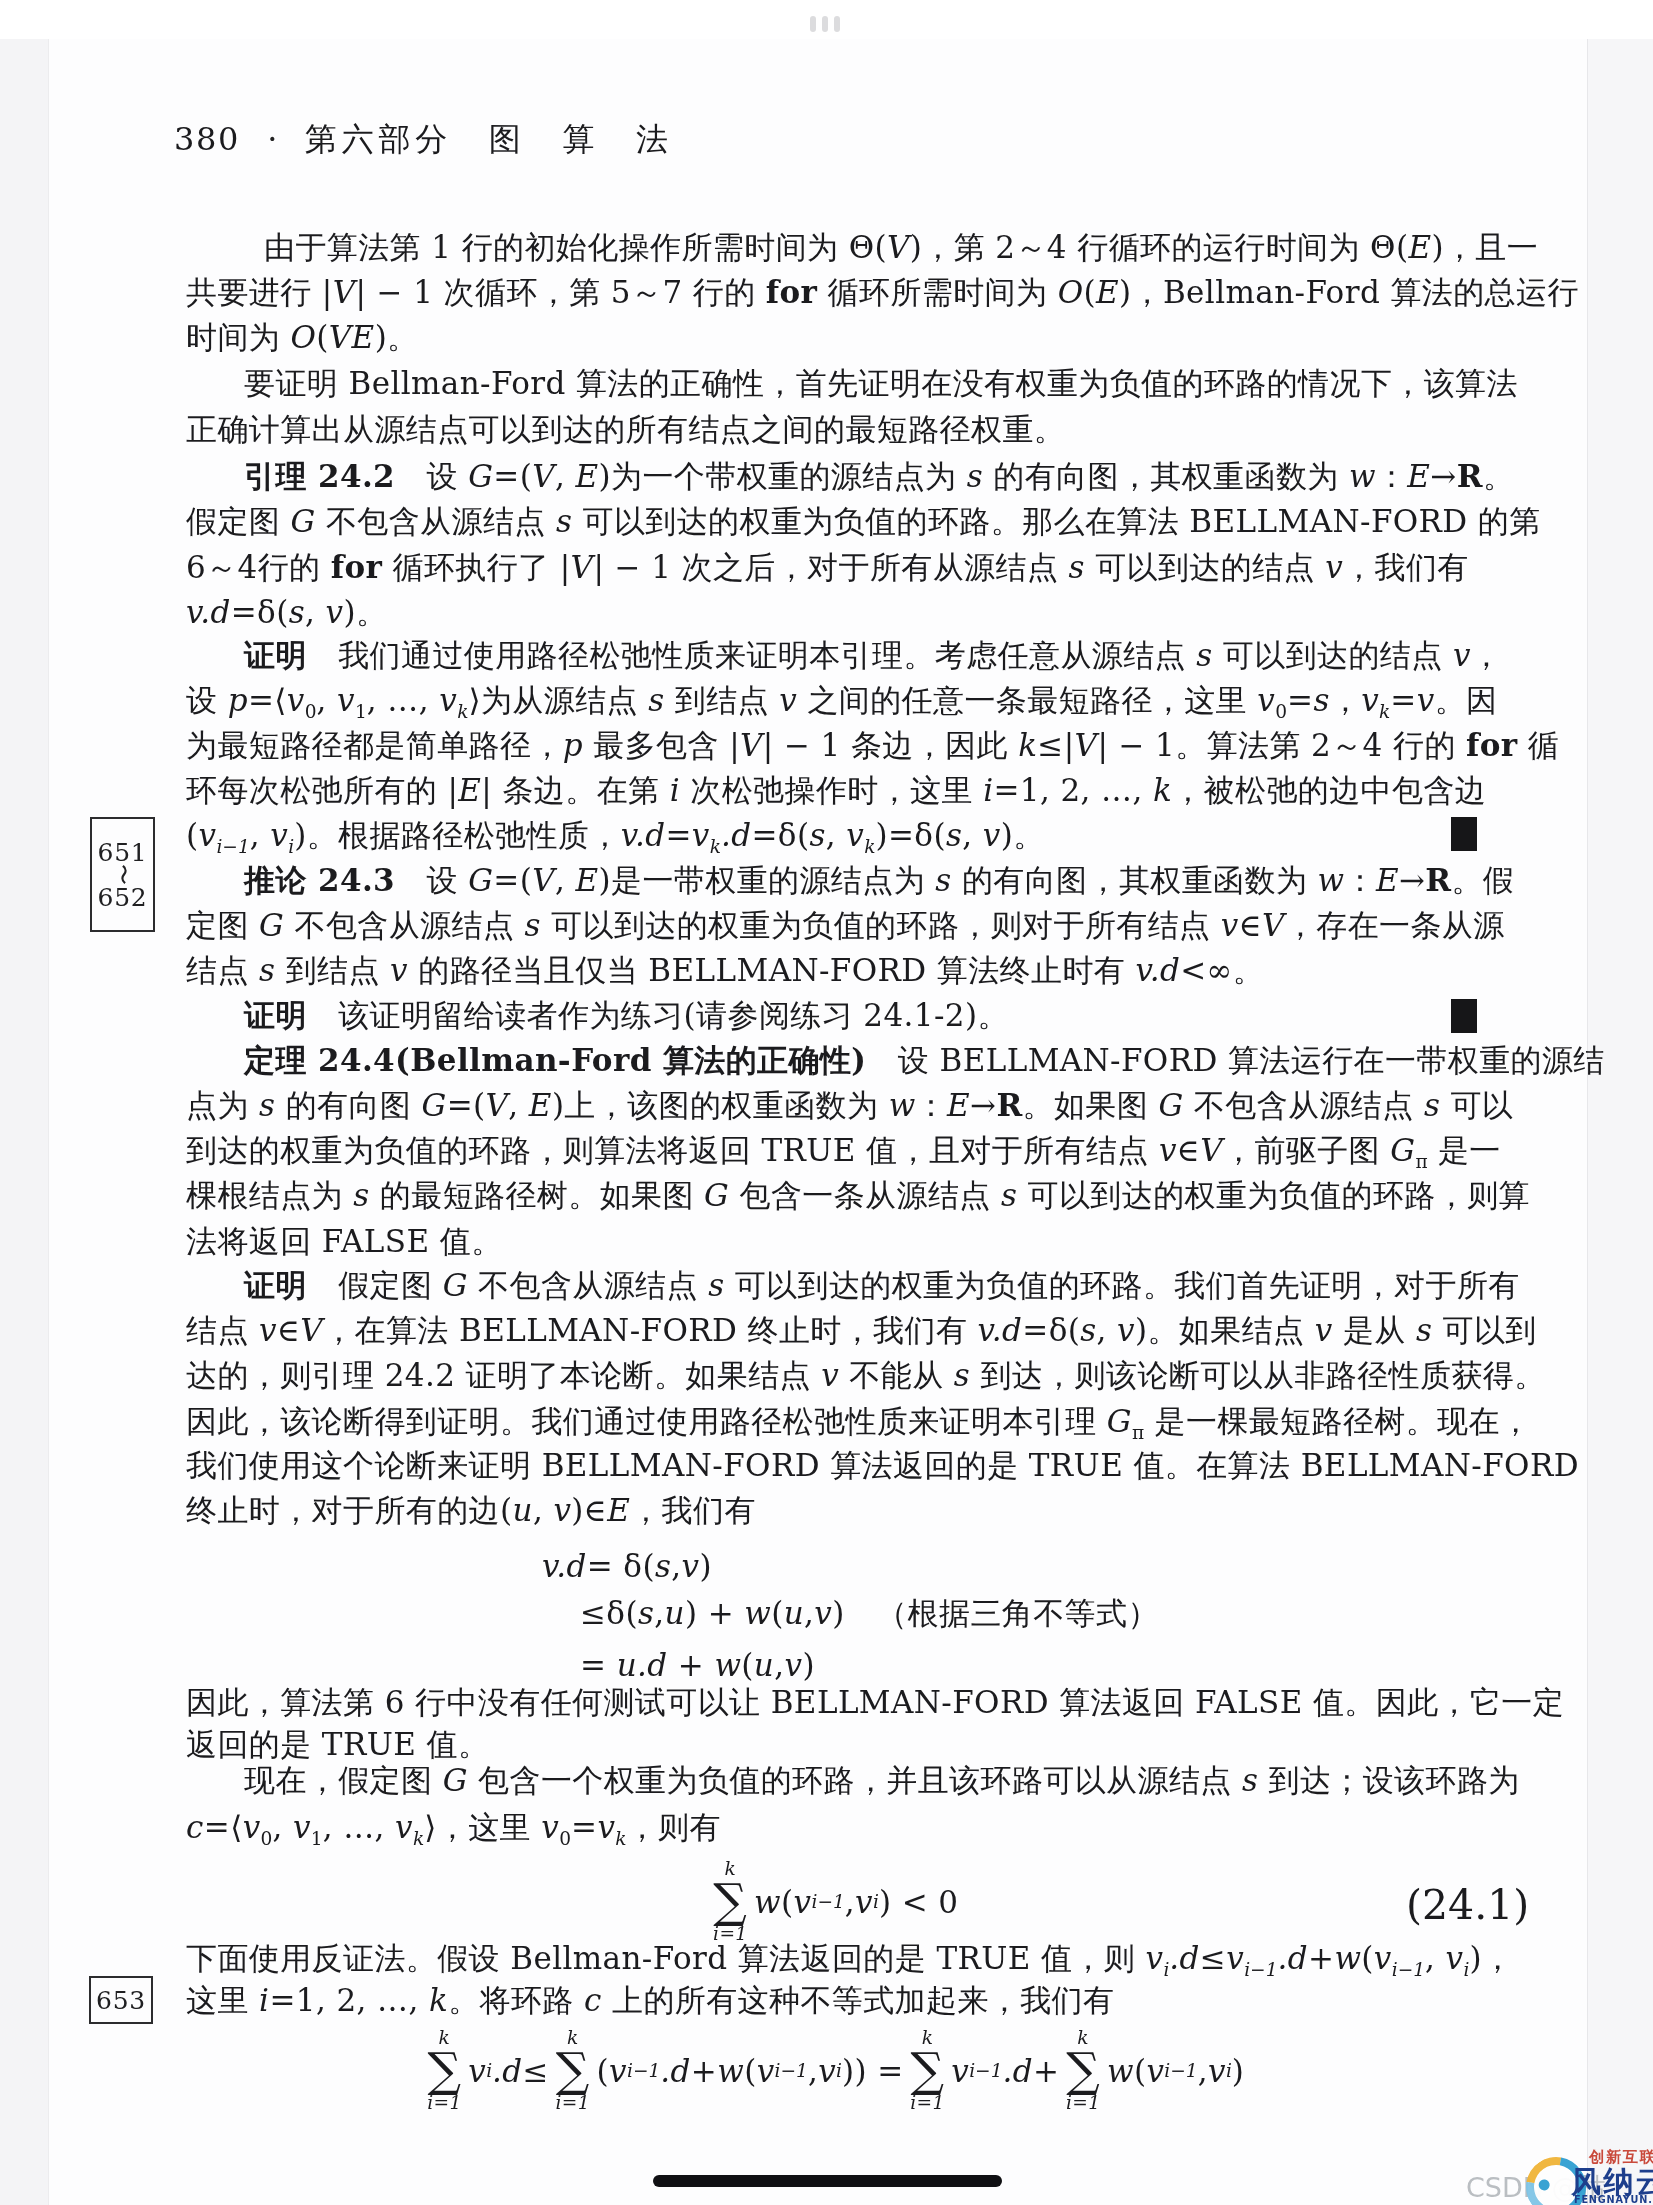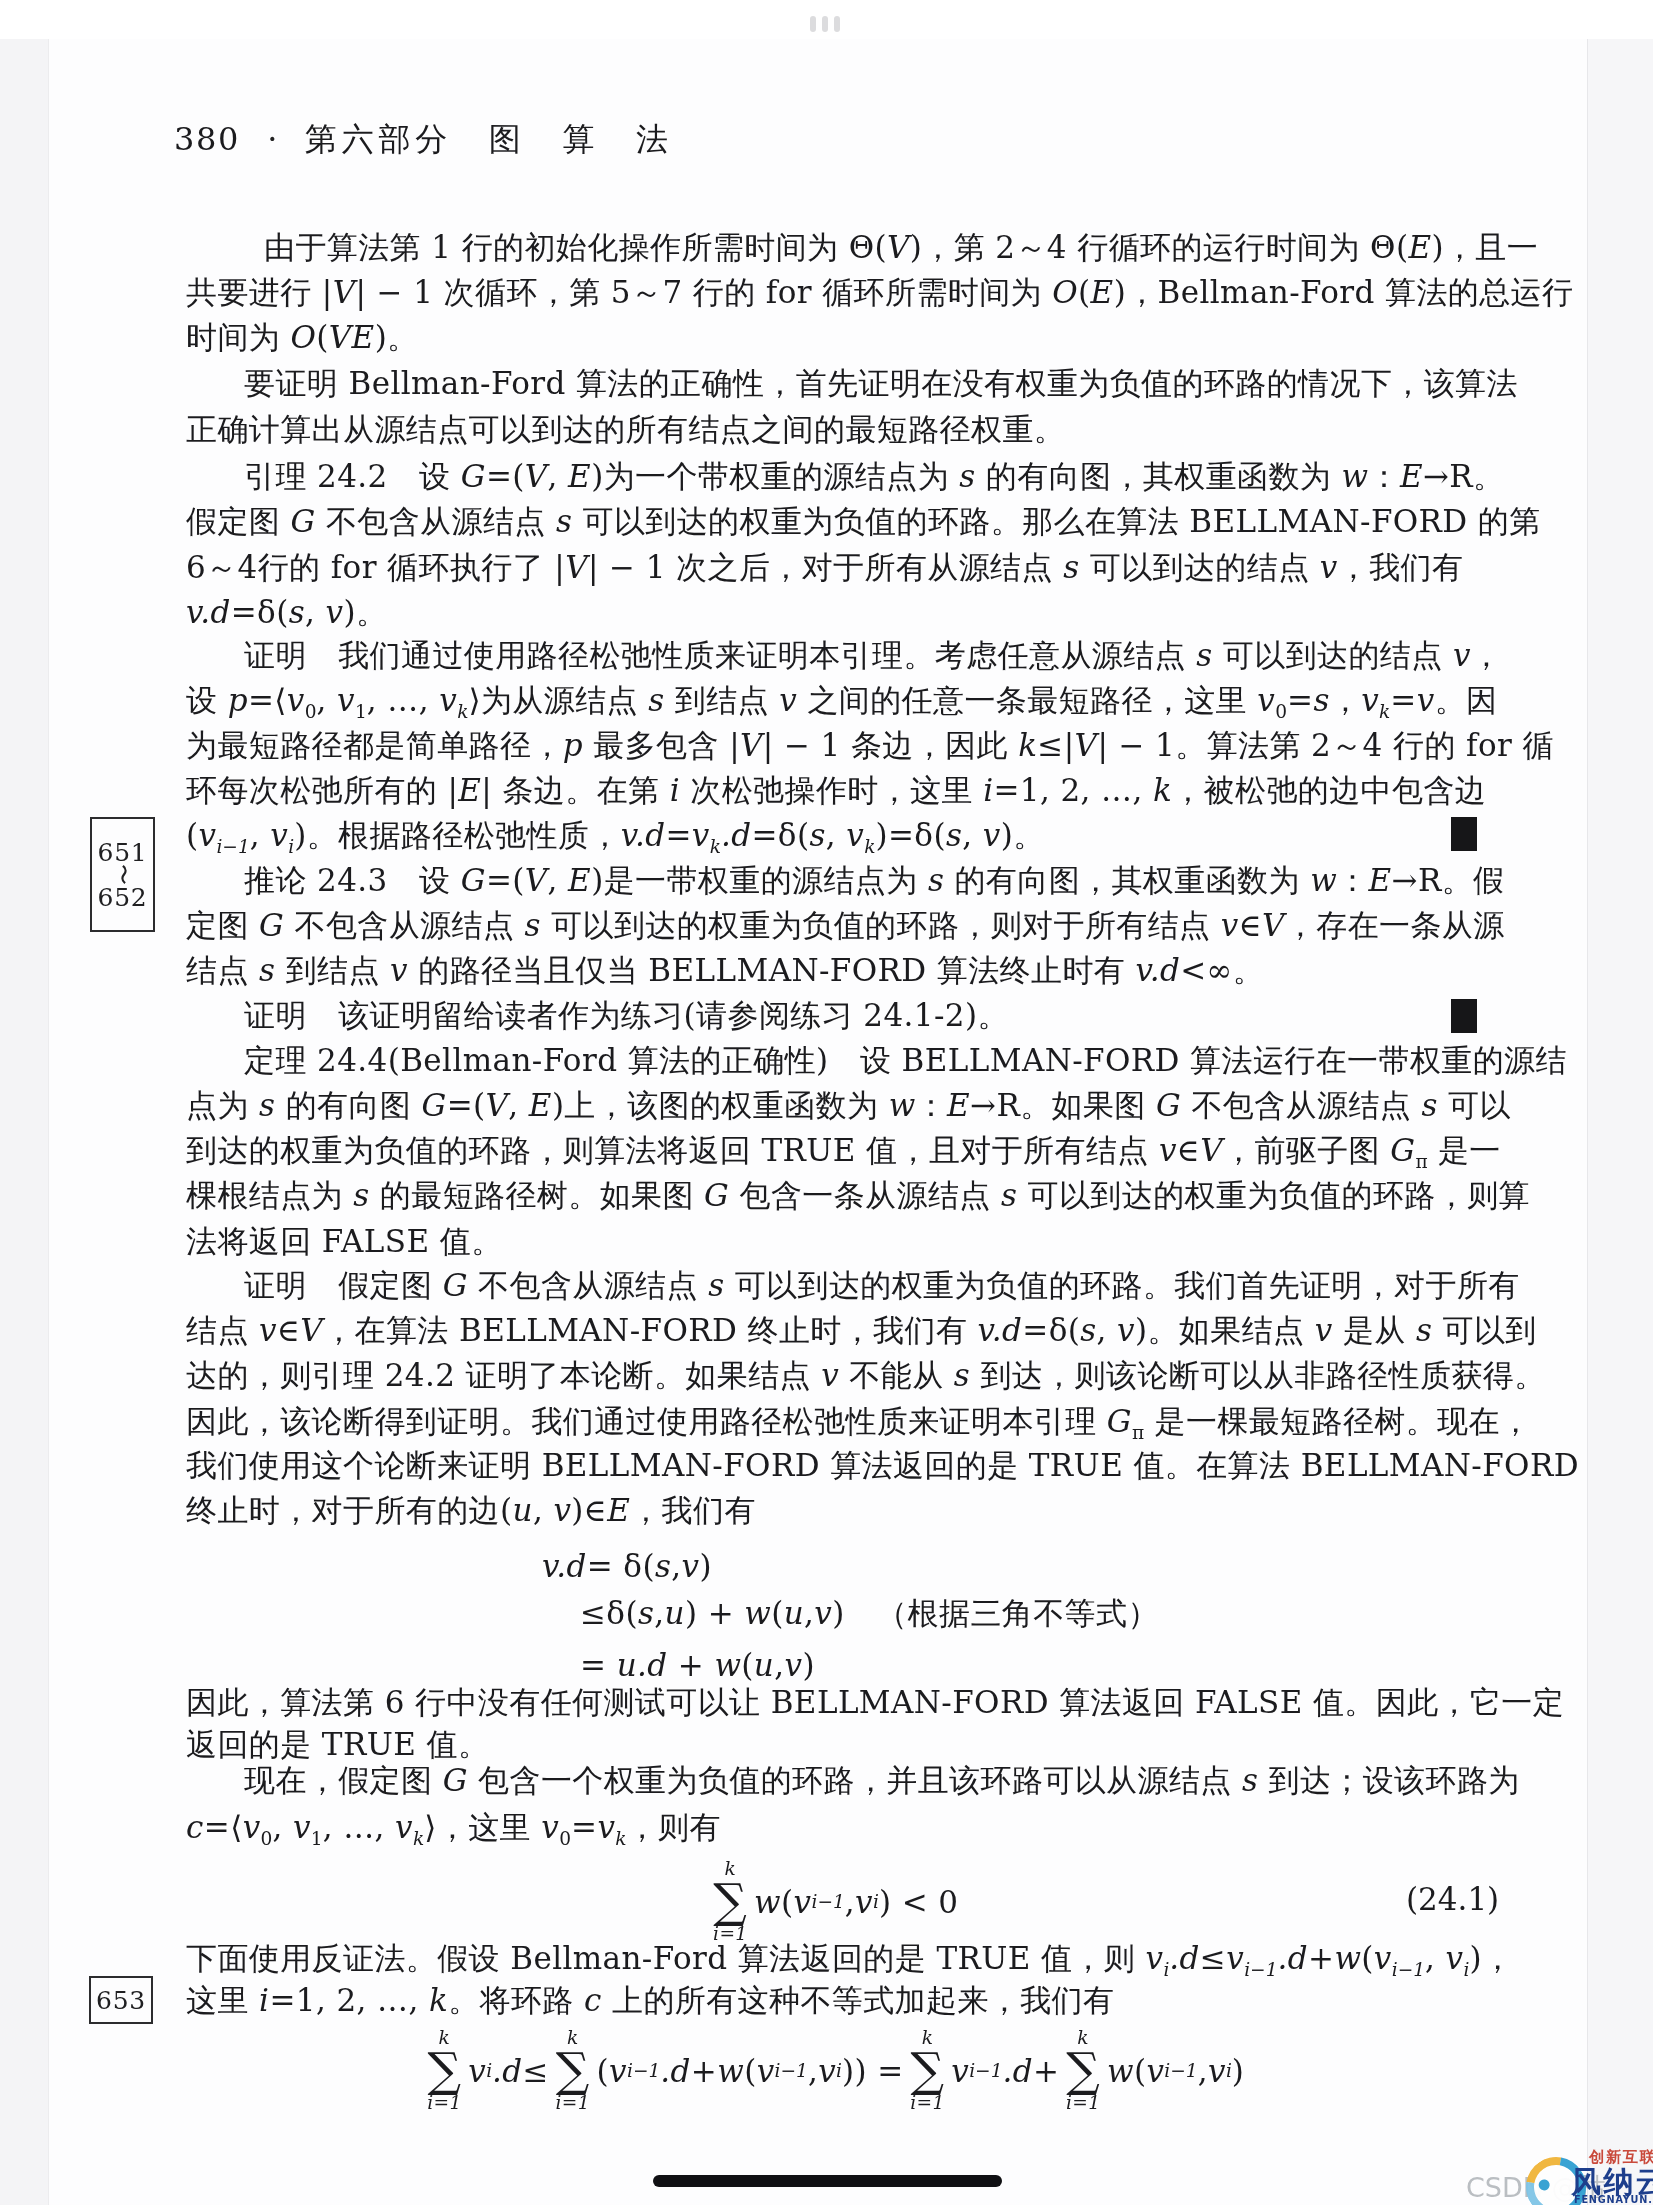--- a/index.html
+++ b/index.html
@@ -14,21 +14,21 @@
   .handle i{display:block;width:5.7px;height:16px;border-radius:3.2px;background:#dcdcde;}
   .paper{
     position:absolute;left:48px;top:39px;width:1538px;height:2167px;
     background:#fdfdfe;border-left:0.8px solid #ececee;border-right:0.8px solid #e7e7ea;
   }
   .gutter-l{position:absolute;left:0;top:39px;width:48px;height:2167px;background:#f4f4f6;}
   .gutter-r{position:absolute;left:1587px;top:39px;width:66px;height:2167px;background:#f6f6f8;}
 
   .line{position:absolute;white-space:nowrap;font-size:31px;line-height:42px;letter-spacing:0.4px;}
   .line .it{font-style:italic;}
-  .line .bd{font-weight:normal;text-align:center;}
+  .line .bd{font-weight:bold;text-align:center;}
   .line .sb{font-size:18.6px;vertical-align:-7.3px;letter-spacing:0;}
   .eqc{display:flex;justify-content:center;align-items:center;height:97px;}
   .sum{display:inline-flex;flex-direction:column;align-items:center;line-height:1;margin:0 6.5px;}
   .sum .lim{font-size:18.6px;font-style:italic;line-height:1.1;}
   .sum .sg{font-size:47px;line-height:0.95;font-style:normal;}
 
   .page-header{position:absolute;left:174px;top:118px;font-size:32px;white-space:nowrap;}
   .page-header .num{letter-spacing:1.6px;}
   .page-header .dot{margin:0 27.4px;color:#222;}
   .page-header .title{font-weight:normal;letter-spacing:4.8px;}
@@ -39,21 +39,21 @@
     font-size:25px;letter-spacing:0.8px;color:#202022;
   }
   .mb1{left:90px;top:817px;width:61px;height:111px;}
   .mb1 .tilde{transform:rotate(90deg);font-size:21px;line-height:16px;}
   .mb2{left:89px;top:1976px;width:60px;height:44px;}
 
   .qed{position:absolute;left:1451px;width:26px;height:34px;background:#161618;}
   .qed1{top:817px;}
   .qed2{top:999px;}
 
-  .eq-number{position:absolute;left:1406px;top:1881px;font-size:31px;}
+  .eq-number{position:absolute;left:1406px;top:1881px;font-size:41px;}
 
   .homebar{position:absolute;left:653px;top:2175px;width:349px;height:12px;border-radius:7.3px;background:#101013;}
 
   .wm-csdn{
     position:absolute;left:1466px;top:2170px;font-size:27px;color:#babec2;
     font-family:"DejaVu Sans","Liberation Sans",sans-serif;white-space:nowrap;
   }
   .wm-logo{position:absolute;left:1521px;top:2149px;width:132px;height:57px;}
   .wm-swirl{
     position:absolute;left:4.8px;top:8px;width:44px;height:44px;border-radius:50%;

